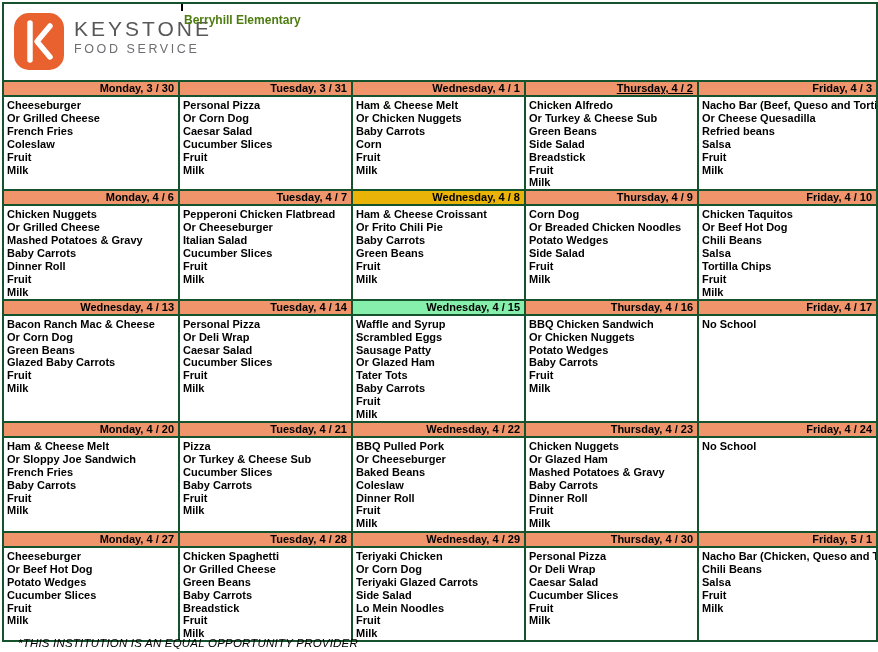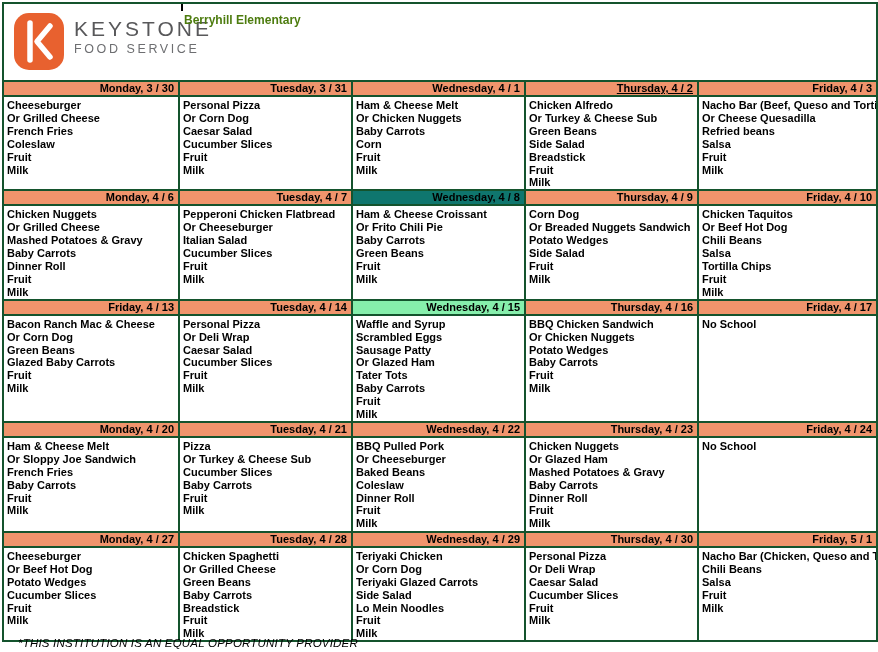--- a/index.html
+++ b/index.html
@@ -173,21 +173,21 @@
             <div class="menu-item">Salsa</div>
             <div class="menu-item">Fruit</div>
             <div class="menu-item">Milk</div>
           </div>
         </td>
     </tr>
 
     <tr class="band-row">
       <td style="background: rgb(240, 148, 108);">Monday, 4 / 6</td>
       <td style="background: rgb(240, 148, 108);">Tuesday, 4 / 7</td>
-      <td style="background: #0f766e;">Wednesday, 4 / 8</td>
+      <td style="background: #eab308;">Wednesday, 4 / 8</td>
       <td style="background: rgb(240, 148, 108);">Thursday, 4 / 9</td>
       <td style="background: rgb(240, 148, 108);">Friday, 4 / 10</td>
     </tr>
     <tr class="content-row h-wk2">
       <td>
           <div class="items">
             <div class="menu-item">Chicken Nuggets</div>
             <div class="menu-item">Or Grilled Cheese</div>
             <div class="menu-item">Mashed Potatoes &amp; Gravy</div>
             <div class="menu-item">Baby Carrots</div>
@@ -212,42 +212,42 @@
             <div class="menu-item">Or Frito Chili Pie</div>
             <div class="menu-item">Baby Carrots</div>
             <div class="menu-item">Green Beans</div>
             <div class="menu-item">Fruit</div>
             <div class="menu-item">Milk</div>
           </div>
         </td>
       <td>
           <div class="items">
             <div class="menu-item">Corn Dog</div>
-            <div class="menu-item">Or Breaded Nuggets Sandwich</div>
+            <div class="menu-item">Or Breaded Chicken Noodles</div>
             <div class="menu-item">Potato Wedges</div>
             <div class="menu-item">Side Salad</div>
             <div class="menu-item">Fruit</div>
             <div class="menu-item">Milk</div>
           </div>
         </td>
       <td>
           <div class="items">
             <div class="menu-item">Chicken Taquitos</div>
             <div class="menu-item">Or Beef Hot Dog</div>
             <div class="menu-item">Chili Beans</div>
             <div class="menu-item">Salsa</div>
             <div class="menu-item">Tortilla Chips</div>
             <div class="menu-item">Fruit</div>
             <div class="menu-item">Milk</div>
           </div>
         </td>
     </tr>
 
     <tr class="band-row">
-      <td style="background: rgb(240, 148, 108);">Friday, 4 / 13</td>
+      <td style="background: rgb(240, 148, 108);">Wednesday, 4 / 13</td>
       <td style="background: rgb(240, 148, 108);">Tuesday, 4 / 14</td>
       <td style="background: #86efac;">Wednesday, 4 / 15</td>
       <td style="background: rgb(240, 148, 108);">Thursday, 4 / 16</td>
       <td style="background: rgb(240, 148, 108);">Friday, 4 / 17</td>
     </tr>
     <tr class="content-row h-wk3">
       <td>
           <div class="items">
             <div class="menu-item">Bacon Ranch Mac &amp; Cheese</div>
             <div class="menu-item">Or Corn Dog</div>

